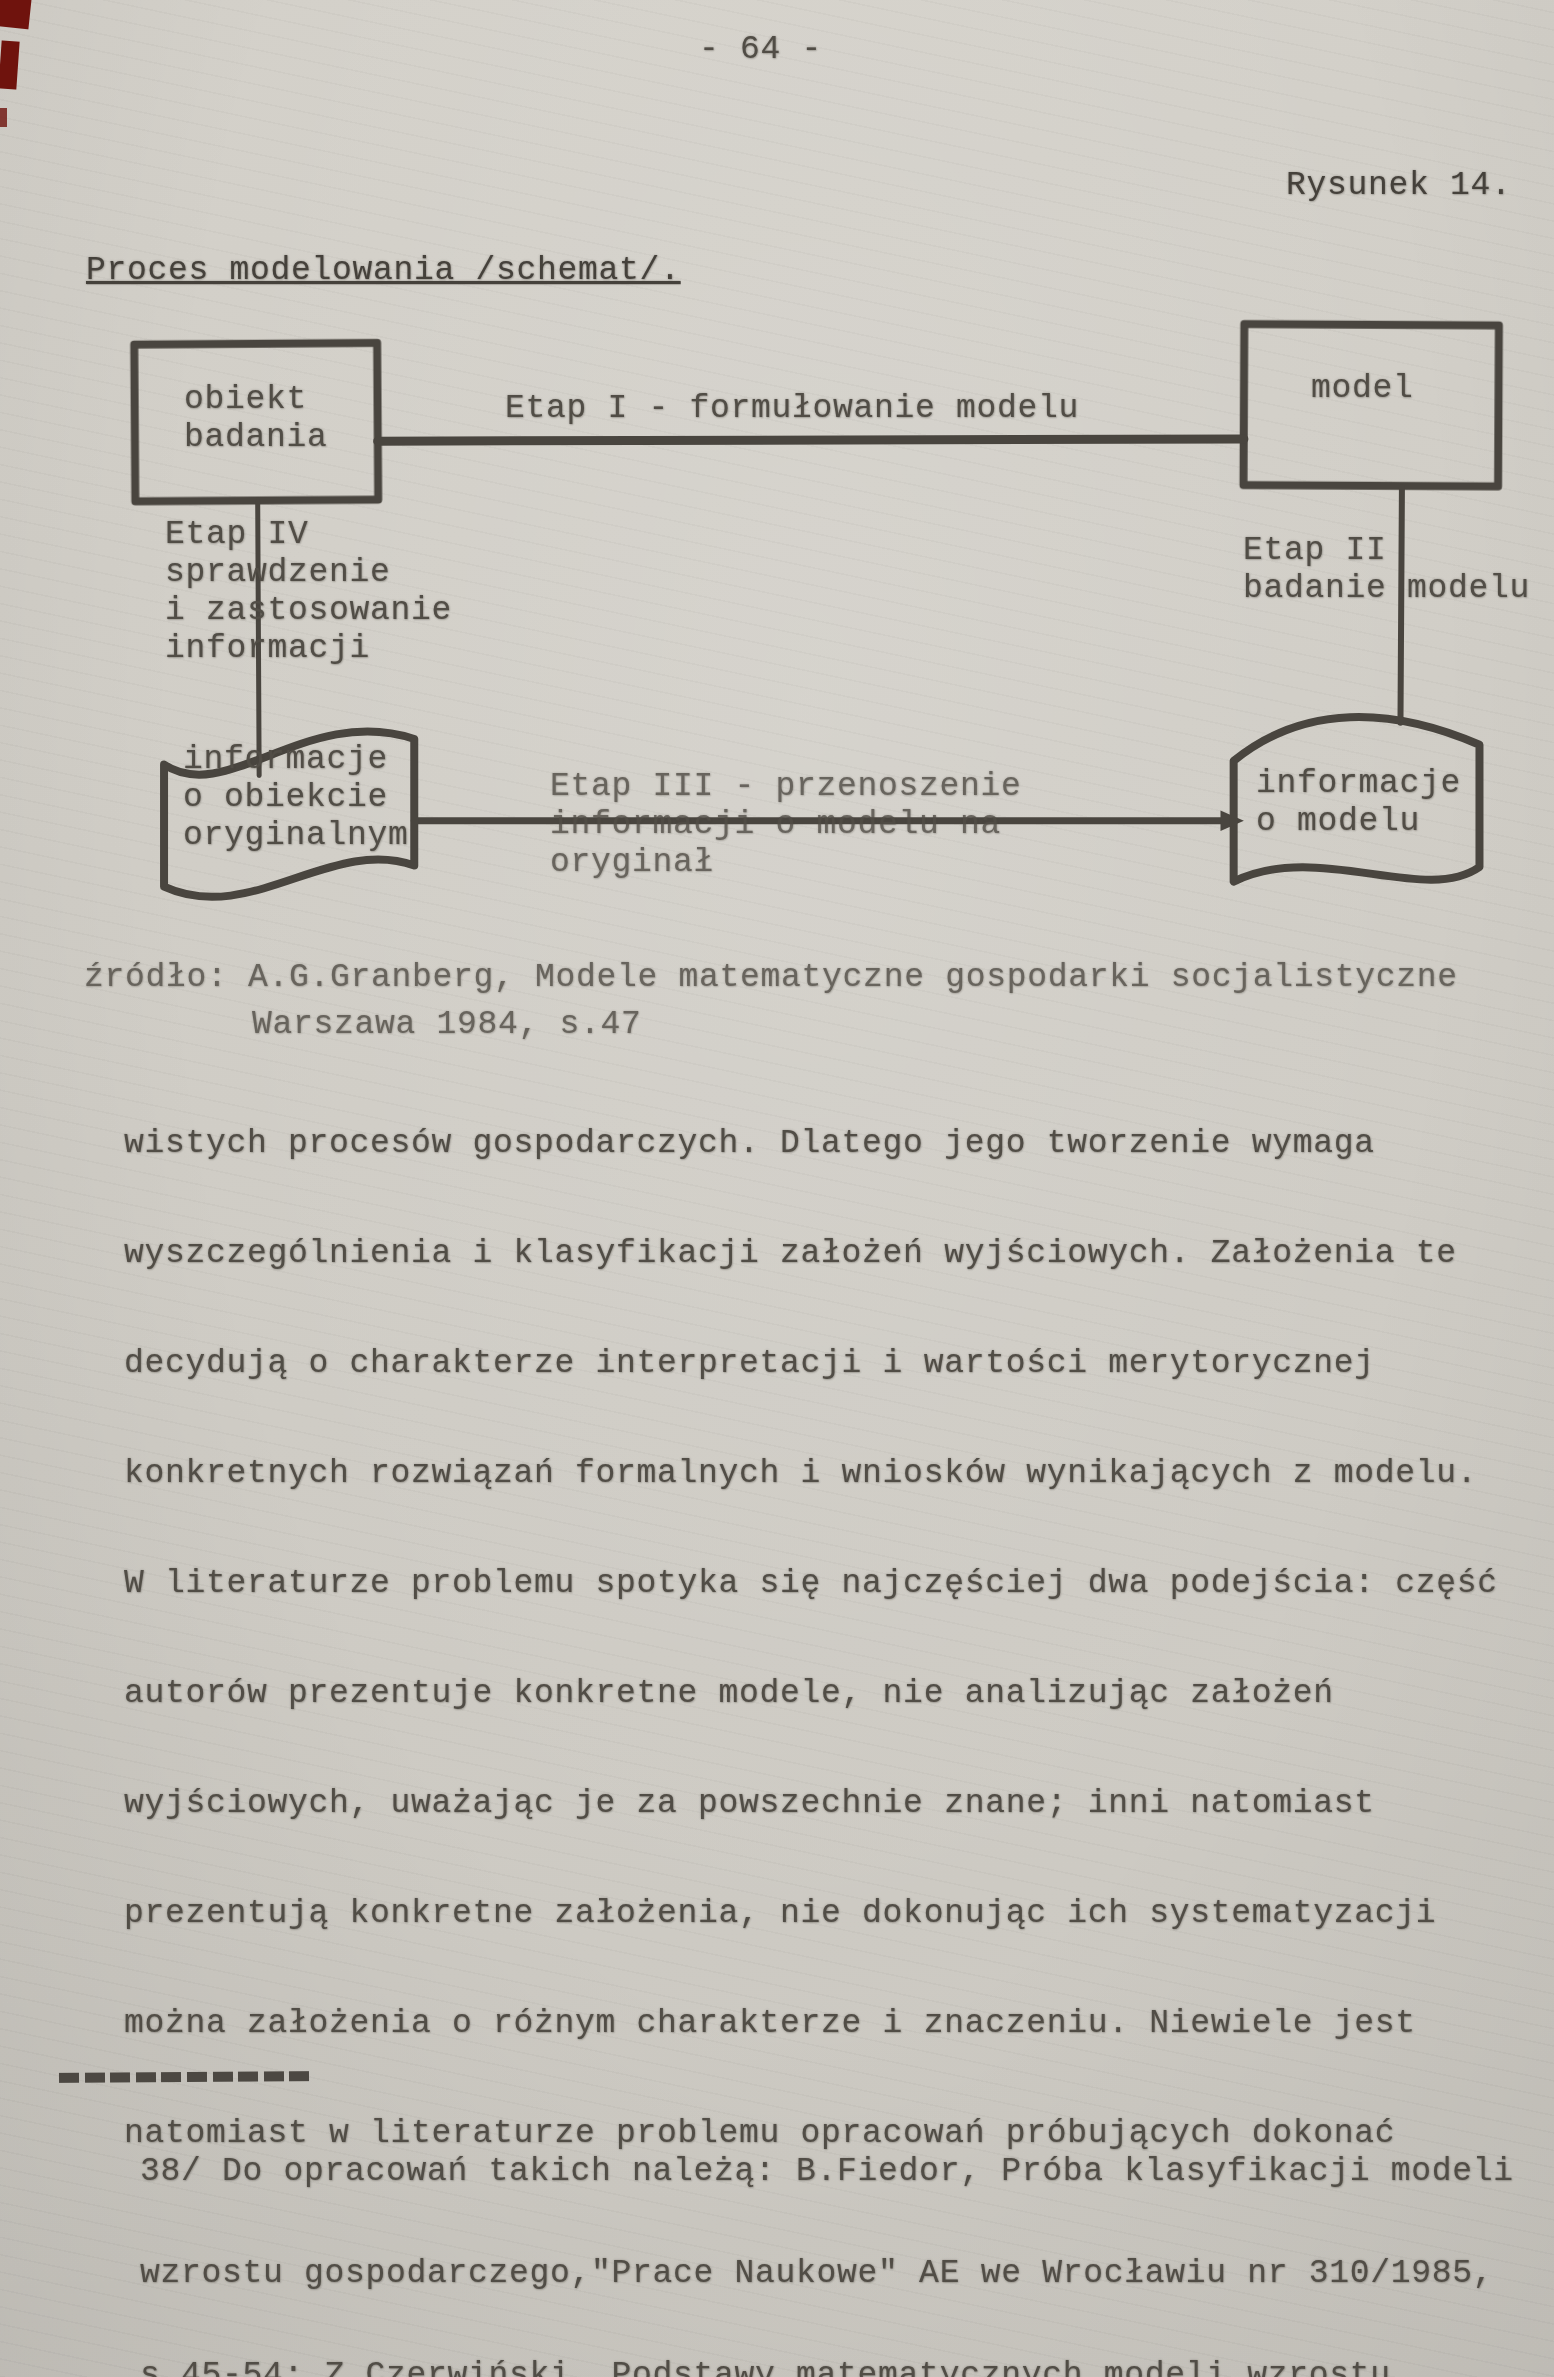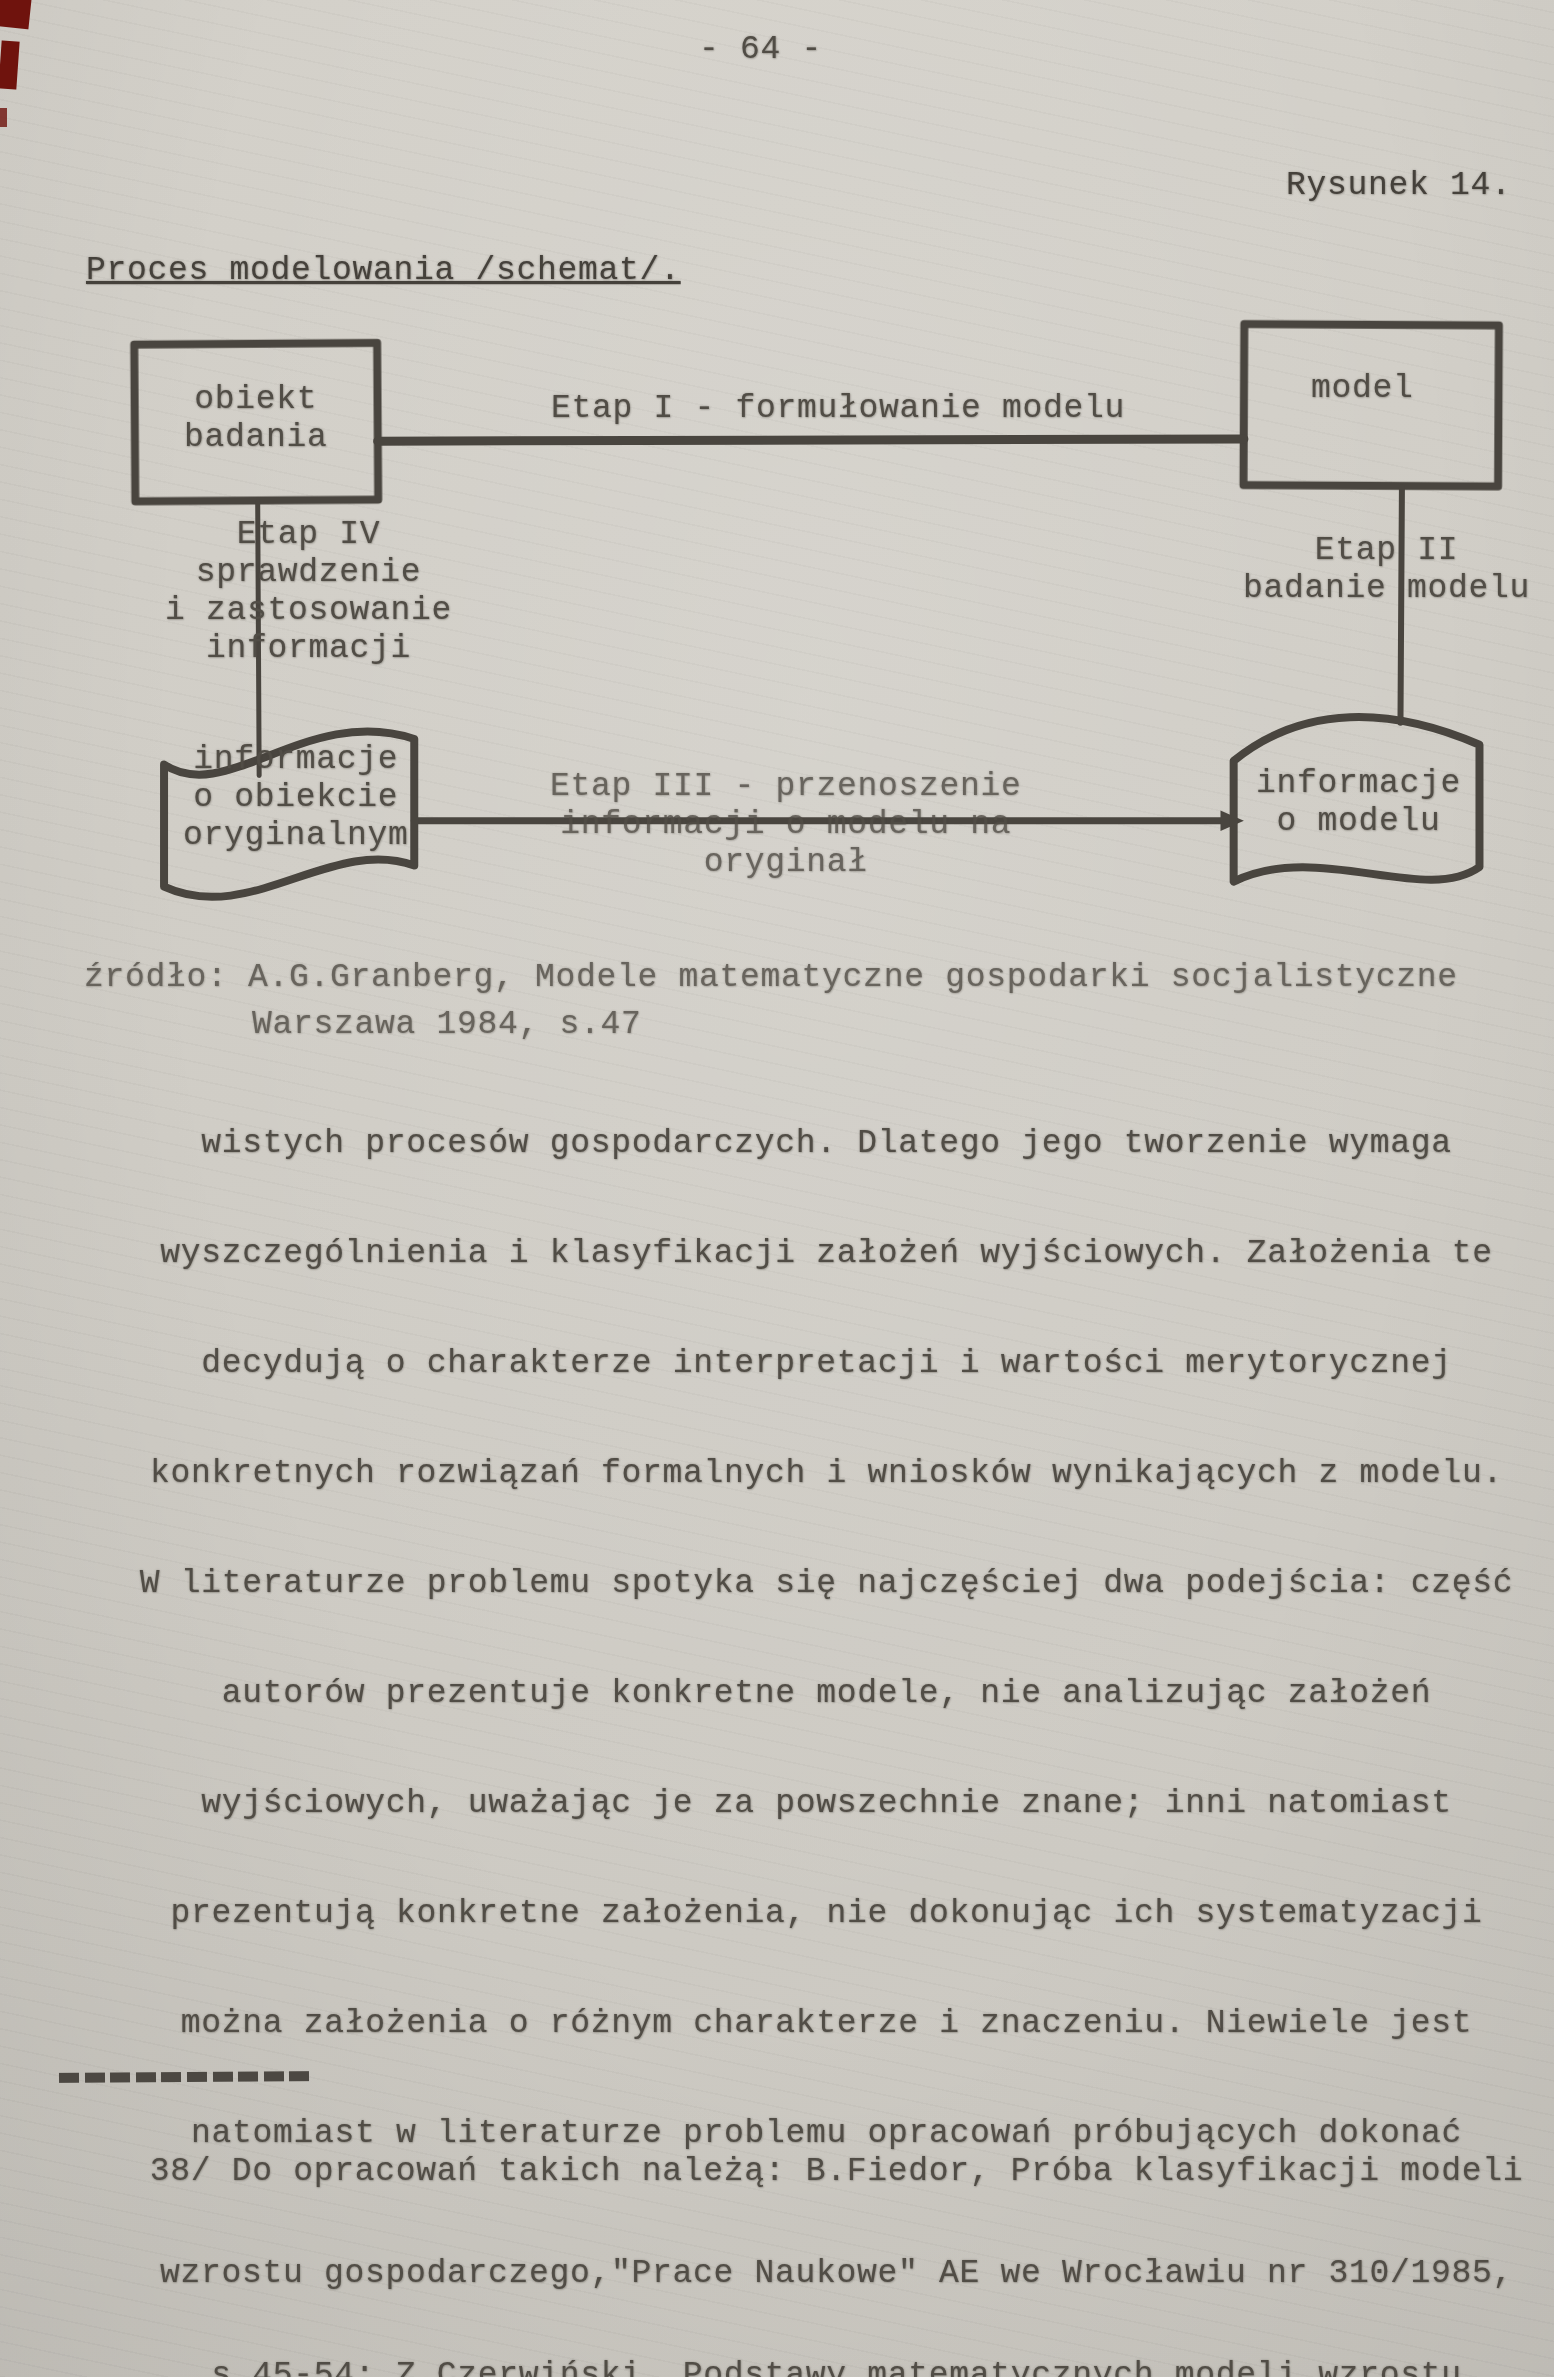--- a/index.html
+++ b/index.html
@@ -6,21 +6,20 @@
   .page{
     position:relative;
     width:1555px;height:2377px;
     margin:0 auto;
     overflow:hidden;
     background:
       radial-gradient(ellipse at 52% 30%, rgba(255,255,255,0.10) 0%, rgba(0,0,0,0.00) 55%, rgba(0,0,0,0.07) 100%),
       linear-gradient(172deg,#d4d1ca 0%, #d0cdc6 45%, #cbc8c1 100%);
     font-family:"Liberation Mono","DejaVu Sans Mono",monospace;
     color:#4f4b45;
-    text-align:center;
   }
   
   .texture{
     position:absolute;inset:0;pointer-events:none;
     background:
       repeating-linear-gradient(104deg, rgba(255,255,255,0.035) 0 2.2px, rgba(0,0,0,0.00) 2.2px 12.4px),
       repeating-linear-gradient(12deg, rgba(0,0,0,0.022) 0 1.5px, rgba(0,0,0,0.00) 1.5px 17px);
     mix-blend-mode:multiply;
   }
   .txt{
@@ -84,21 +83,21 @@
     <path d="M 224 1045 C 310 1102, 420 962, 566 1010
              L 566 1183 C 452 1143, 342 1266, 224 1212 Z" class="stroke" stroke-width="8"></path>
 
     <path d="M 1686 1040 C 1782 962, 1902 966, 2022 1018
              L 2022 1185 C 1946 1238, 1802 1148, 1686 1205 Z" class="stroke" stroke-width="8"></path>
   </svg>
 
   <div class="txt" style="left:184px;top:381px;">obiekt
 badania</div>
   <div class="txt" style="left:1311px;top:370px;">model</div>
-  <div class="txt" style="left:505px;top:390px;white-space:nowrap;margin-left:46px;">Etap I - formułowanie modelu</div>
+  <div class="txt" style="left:505px;top:390px;white-space:nowrap;">Etap I - formułowanie modelu</div>
   <div class="txt" style="left:165px;top:516px;">Etap IV
 sprawdzenie
 i zastosowanie
 informacji</div>
   <div class="txt" style="left:1243px;top:532px;">Etap II
 badanie modelu</div>
   <div class="txt" style="left:183px;top:741px;">informacje
 o obiekcie
 oryginalnym</div>
   <div class="txt" style="left:1256px;top:765px;">informacje

